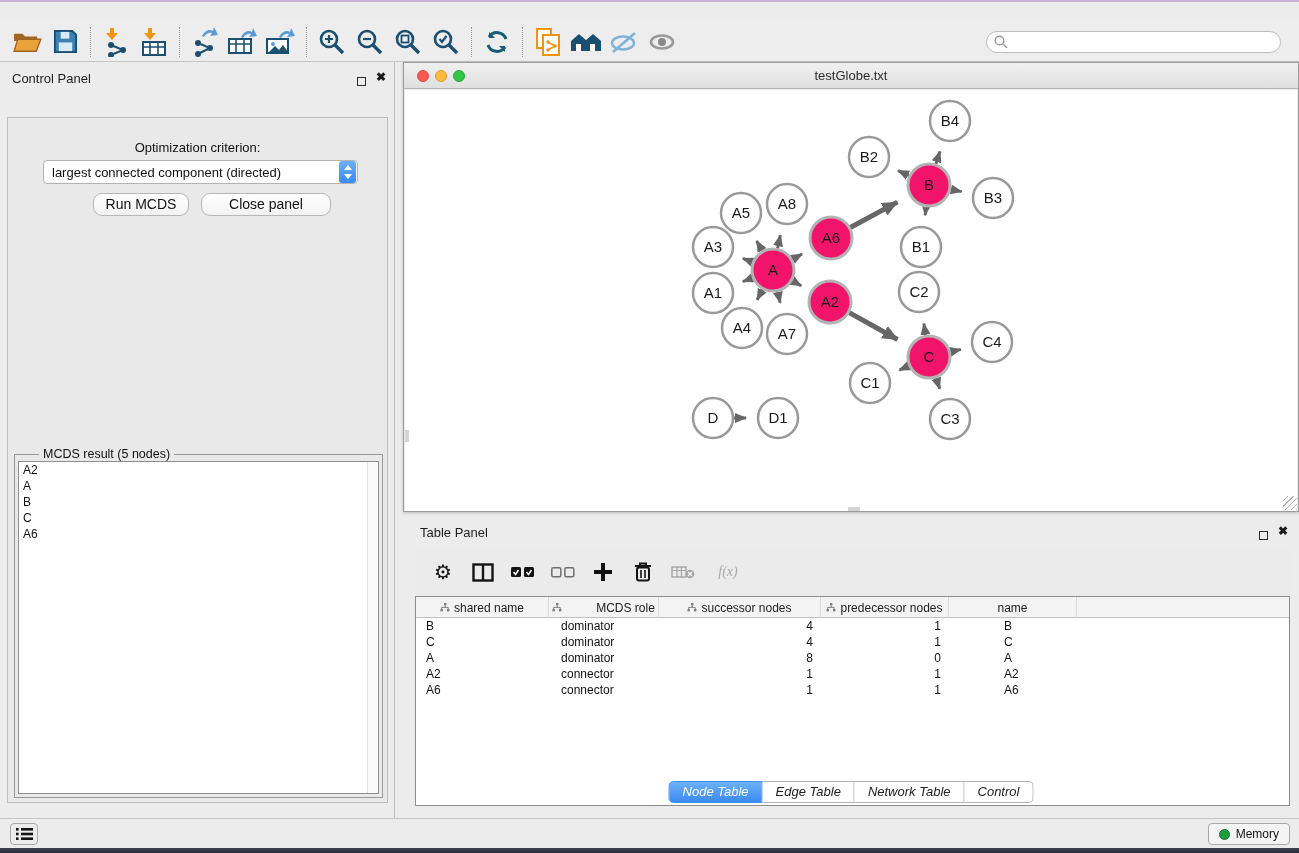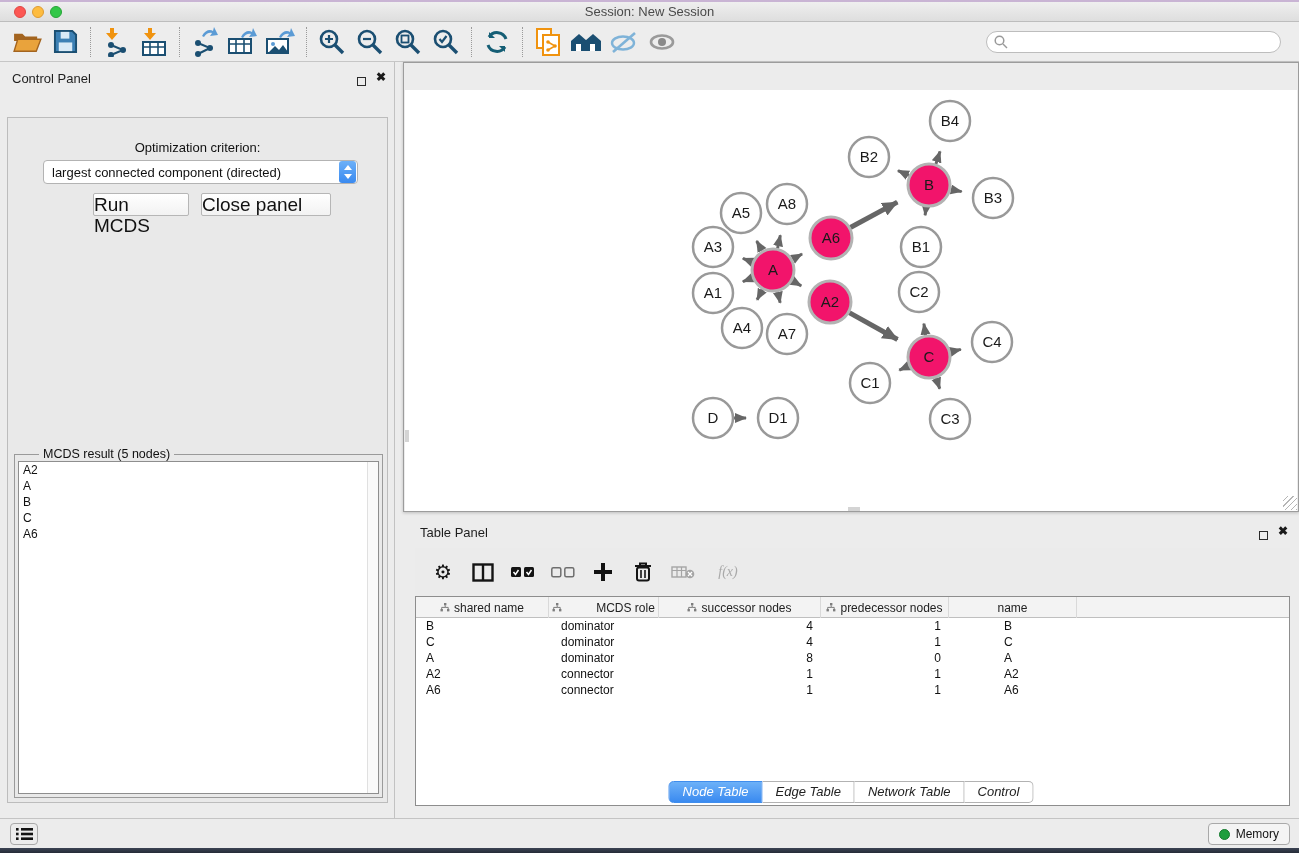--- a/index.html
+++ b/index.html
@@ -31,21 +31,21 @@
   .close-ic{font-size:12px;color:#1a1a1a;font-weight:bold;line-height:10px;}
   #cp-tabs{position:absolute;left:50%;transform:translateX(-50%);top:33px;}
   #cp-body{position:absolute;left:7px;top:55px;width:381px;height:686px;border:1px solid #bcbcbc;background:#e9e9e9;}
   #opt-label{position:absolute;left:0;top:22px;width:100%;text-align:center;font-size:13px;color:#111;}
   #dropdown{position:absolute;left:35px;top:42px;width:315px;height:24px;background:#fff;border:1px solid #b3b3b3;border-radius:4px;display:flex;align-items:center;}
   #dropdown-value{flex:1;font-size:13px;color:#111;padding-left:8px;white-space:nowrap;overflow:hidden;}
   #dropdown-stepper{width:17px;height:22px;margin-right:1px;border-radius:3px;background:linear-gradient(#6cb0f8,#3a8af0);position:relative;}
   .chev{position:absolute;left:4.5px;width:0;height:0;border-left:4px solid transparent;border-right:4px solid transparent;}
   .chev.up{top:4px;border-bottom:5px solid #fff;}
   .chev.dn{bottom:4px;border-top:5px solid #fff;}
-  .pbtn{position:absolute;height:23px;background:linear-gradient(#ffffff,#f2f2f2);border:1px solid #b6b6b6;border-radius:2px;font-size:19px;color:#111;text-align:left;line-height:21px;}
+  .pbtn{position:absolute;height:23px;background:linear-gradient(#ffffff,#f2f2f2);border:1px solid #b6b6b6;border-radius:9px;font-size:14px;color:#111;text-align:center;line-height:21px;}
   #run-btn{left:85px;top:75px;width:96px;}
   #closepanel-btn{left:193px;top:75px;width:130px;}
   #mcds-fieldset{position:absolute;left:6px;top:336px;width:369px;height:344px;border:1px solid #9a9a9a;}
   #mcds-legend{position:absolute;left:24px;top:-8px;background:#e9e9e9;padding:0 4px;font-size:12.5px;color:#111;}
   #mcds-list{position:absolute;left:3px;top:6px;right:3px;bottom:3px;background:#fff;border:1px solid #8e8e8e;overflow:hidden;}
   #mcds-scroll{position:absolute;right:0;top:0;width:11px;height:100%;background:#fafafa;border-left:1px solid #e0e0e0;}
   .mcds-item{font-size:12px;color:#111;line-height:16px;padding-left:4px;}
 
   
   #net-window{left:403px;top:62px;width:896px;height:450px;background:#ececec;border:1px solid #9c9c9c;box-shadow:0 1px 3px rgba(0,0,0,.2);}
@@ -90,26 +90,20 @@
   #bottom-strip{left:0;top:848px;width:1299px;height:5px;background:linear-gradient(#3c4454,#252b37);}
 
   svg{display:block;}
 </style>
 </head>
 <body>
 
 <div id="stage">
   <div id="desktop-strip" class="abs"></div>
 
-  <div id="titlebar" class="abs">
-    <span class="tl r" style="left:14px"></span>
-    <span class="tl y" style="left:32px"></span>
-    <span class="tl g" style="left:50px"></span>
-    <div id="main-title">Session: New Session</div>
-  </div>
 
   <div id="toolbar" class="abs">
     <div class="tbtn">
         <span>
       <svg width="30" height="24" viewBox="0 0 32 26">
             <path d="M2 4h9l3 3h13v5H2z" fill="#a3641f"></path>
             <path d="M6 10h25l-5 13H2z" fill="#e9a33c" stroke="#a3641f" stroke-width="1.5"></path>
           </svg>
         </span>
       </div>
@@ -297,20 +291,26 @@
               <div class="mcds-item">C</div>
               <div class="mcds-item">A6</div>
             </div>
           <div id="mcds-scroll"></div>
         </div>
       </div>
     </div>
   </div>
 
   <div id="net-window" class="abs">
+    <div id="net-titlebar">
+      <span class="tl r" style="left:13px;top:7px"></span>
+      <span class="tl y" style="left:31px;top:7px"></span>
+      <span class="tl g" style="left:49px;top:7px"></span>
+      <div id="net-title">testGlobe.txt</div>
+    </div>
     <div id="net-canvas">
       <svg id="graph" width="892" height="421">
           <defs>
             <marker id="arr" markerUnits="userSpaceOnUse" markerWidth="14" markerHeight="12" refX="11" refY="5" orient="auto">
               <path d="M0 0L12 5L0 10z" fill="#666666"></path>
             </marker>
             <marker id="arrBig" markerUnits="userSpaceOnUse" markerWidth="18" markerHeight="16" refX="15" refY="7" orient="auto">
               <path d="M0 0L16 7L0 14z" fill="#666666"></path>
             </marker>
           </defs>

